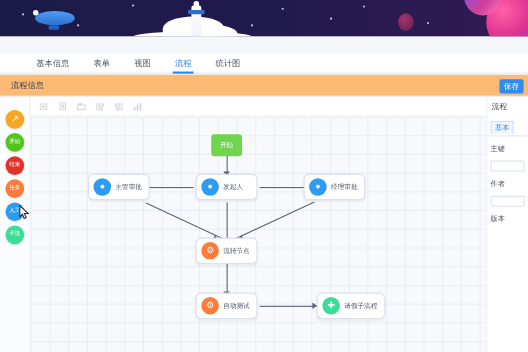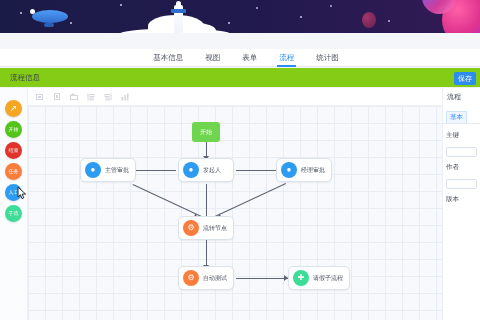--- a/index.html
+++ b/index.html
@@ -35,28 +35,28 @@
   .blimp-dot{position:absolute;left:30px;top:9px;width:5px;height:5px;background:#fff;border-radius:50%;}
 
   
   .crumb{position:absolute;left:0;top:33px;width:480px;height:16px;background:#fff;
     display:flex;align-items:center;gap:4px;padding-left:6px;box-sizing:border-box;}
   .crumb .arw{color:#c3c8d2;font-size:7px;}
   .crumb .txt{color:#3b4252;font-size:7.5px;}
 
   
   .tabs{position:absolute;left:0;top:49px;width:480px;height:18px;background:#fff;
-    border-bottom:1px solid #e4e8ef;display:flex;align-items:center;padding-left:12px;box-sizing:border-box;justify-content:center;}
+    border-bottom:1px solid #e4e8ef;display:flex;align-items:center;padding-left:22px;box-sizing:border-box;}
   .tab{font-size:7.5px;color:#4a5160;padding:0 11px;height:18px;line-height:18px;
     position:relative;white-space:nowrap;cursor:pointer;}
   .tab.active{color:#2d8cf0;}
   .tab.active:after{content:"";position:absolute;left:9px;right:9px;bottom:0;height:1.5px;background:#2d8cf0;}
 
   
-  .subhead{position:absolute;left:0;top:68px;width:480px;height:20px;background:#84cc16;
+  .subhead{position:absolute;left:0;top:68px;width:480px;height:20px;background:#fdba74;
     display:flex;align-items:center;border-bottom:1px solid #eef1f6;box-sizing:border-box;}
   .subhead .lbl{font-size:7.5px;color:#3b4252;padding-left:10px;}
   .primary-btn{position:absolute;right:4px;top:72px;height:13px;min-width:22px;background:#2d8cf0;
     border-radius:2px;border:none;color:#fff;font-size:7px;display:flex;align-items:center;
     justify-content:center;padding:0 4px;cursor:pointer;}
 
   
   .palette{position:absolute;left:0;top:88px;width:28px;bottom:0;background:#fbfcfe;
     border-right:1px solid #eceff4;padding-top:12px;box-sizing:border-box;
     display:flex;flex-direction:column;align-items:center;gap:4px;}
@@ -134,22 +134,22 @@
     <div class="blimp-dot"></div>
     <div class="cloud c3"></div>
     <div class="cloud c1"></div>
     <div class="cloud c2"></div>
     <div class="lighthouse"></div>
   </div>
 
 
   <div class="tabs">
     <div class="tab">基本信息</div>
+    <div class="tab">表单</div>
     <div class="tab">视图</div>
-    <div class="tab">表单</div>
     <div class="tab active">流程</div>
     <div class="tab">统计图</div>
   </div>
 
   <div class="subhead">
     <span class="lbl">流程信息</span>
   </div>
   <button class="primary-btn">保存</button>
 
   <div class="palette">

